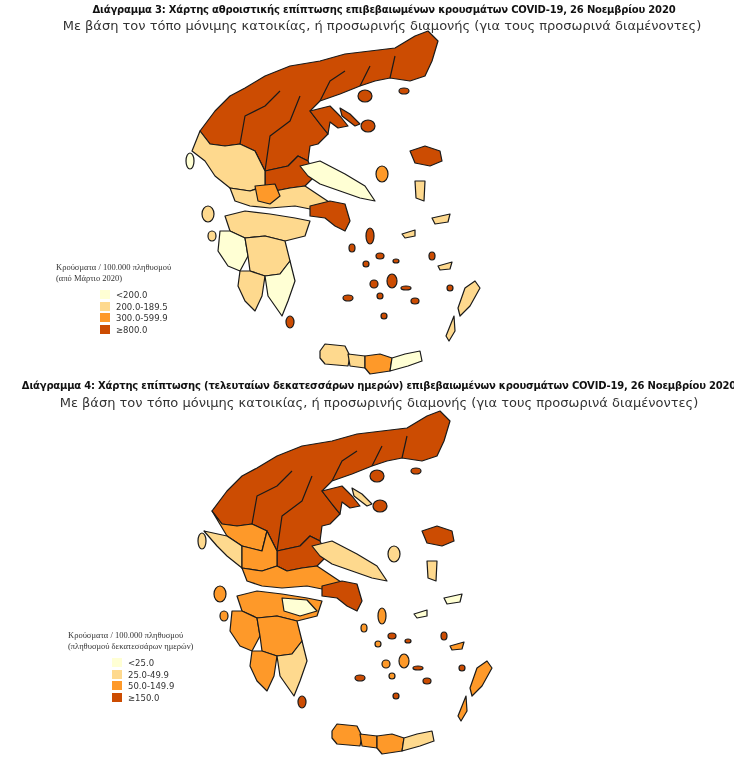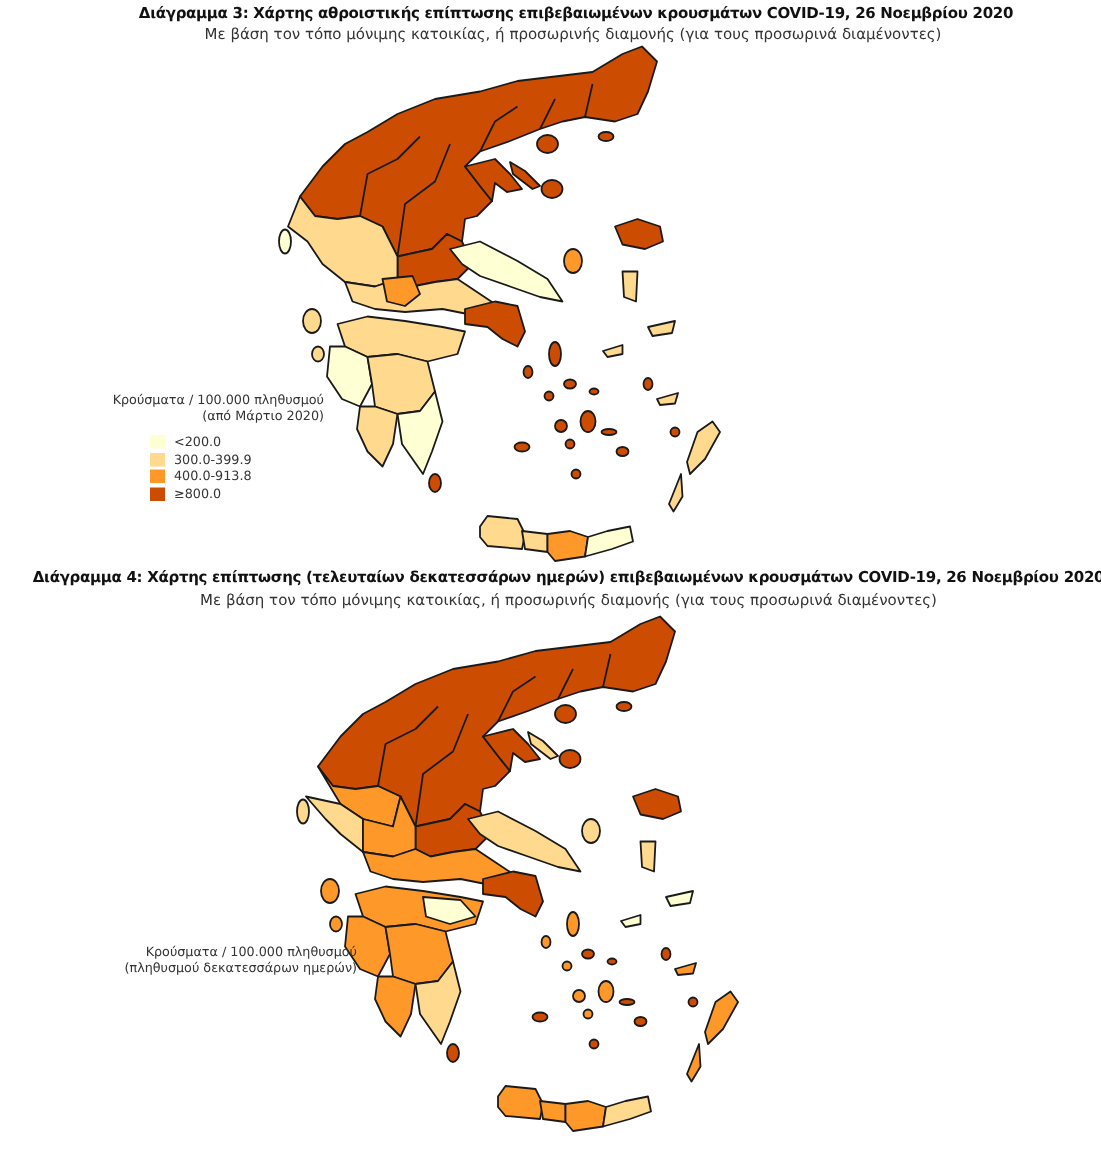--- a/index.html
+++ b/index.html
@@ -1,34 +1,34 @@
 <!DOCTYPE html>
 <html><head>
 <meta charset="utf-8">
 <style>
   html,body{margin:0;padding:0;background:#ffffff;}
   body{width:734px;height:766px;position:relative;overflow:hidden;font-family:"DejaVu Sans",sans-serif;color:#111;}
   .fig{position:absolute;left:0;width:734px;}
   .fig1{top:0;height:380px;}
   .fig2{top:376px;height:380px;margin-left:12px;}
   .title{position:absolute;left:0;right:0;text-align:center;font-weight:bold;font-size:10px;letter-spacing:-0.2px;white-space:nowrap;}
-  .subtitle{position:absolute;left:0;right:0;text-align:center;font-size:10px;color:#333;white-space:nowrap;}
+  .subtitle{position:absolute;left:0;right:0;text-align:center;font-size:13px;color:#333;white-space:nowrap;}
   .fig1 .title{top:4px;padding-left:34px;}
   .fig1 .subtitle{top:18px;padding-left:30px;}
   .fig2 .title{top:4px;padding-left:0px;}
   .fig2 .subtitle{top:19px;padding-left:0px;}
   .map{position:absolute;}
   .fig1 .map{left:170px;top:26px;width:360px;height:345px;}
   .fig2 .map{left:170px;top:30px;width:360px;height:345px;}
   .map svg{width:100%;height:100%;overflow:visible;}
   .map path, .map polygon, .map ellipse{stroke:#1a1a1a;stroke-width:1.2;stroke-linejoin:round;}
   .legend{position:absolute;font-size:8.5px;color:#333;}
   .fig1 .legend{left:56px;top:262px;width:160px;}
   .fig2 .legend{left:56px;top:254px;width:170px;}
-  .legend-title{text-align:right;line-height:11px;}
+  .legend-title{text-align:left;line-height:11px;font-family:Liberation Serif, serif;}
   .legend-items{margin-top:6px;margin-left:44px;}
   .legend-item{display:flex;align-items:flex-start;height:11.5px;}
   .swatch{width:10px;height:9px;margin-right:6px;display:inline-block;}
 </style>
 </head>
 <body>
 
 <div class="fig fig1">
   <div class="title">Διάγραμμα 3: Χάρτης αθροιστικής επίπτωσης επιβεβαιωμένων κρουσμάτων COVID-19, 26 Νοεμβρίου 2020</div>
   <div class="subtitle">Με βάση τον τόπο μόνιμης κατοικίας, ή προσωρινής διαμονής (για τους προσωρινά διαμένοντες)</div>
@@ -105,25 +105,25 @@
       <div>Κρούσματα / 100.000 πληθυσμού</div>
       <div>(από Μάρτιο 2020)</div>
     </div>
     <div class="legend-items">
       <div class="legend-item">
         <span class="swatch" style="background:#FFFFD4"></span>
         <span>&lt;200.0</span>
       </div>
       <div class="legend-item">
         <span class="swatch" style="background:#FED98E"></span>
-        <span>300.0-399.9</span>
+        <span>200.0-189.5</span>
       </div>
       <div class="legend-item">
         <span class="swatch" style="background:#FE9929"></span>
-        <span>400.0-913.8</span>
+        <span>300.0-599.9</span>
       </div>
       <div class="legend-item">
         <span class="swatch" style="background:#CC4C02"></span>
         <span>≥800.0</span>
       </div>
     </div>
   </div>
 </div>
 
 <div class="fig fig2">
@@ -183,14 +183,32 @@
       <path fill="#FE9929" d="M195,330 L210,328 L222,332 L220,345 L200,348 L195,342 Z"></path>
       <path fill="#FED98E" d="M222,332 L235,328 L250,325 L252,335 L238,340 L220,345 Z"></path>
     </svg>
   </div>
 
   <div class="legend">
     <div class="legend-title">
       <div>Κρούσματα / 100.000 πληθυσμού</div>
       <div>(πληθυσμού δεκατεσσάρων ημερών)</div>
     </div>
+    <div class="legend-items">
+      <div class="legend-item">
+        <span class="swatch" style="background:#FFFFD4"></span>
+        <span>&lt;25.0</span>
+      </div>
+      <div class="legend-item">
+        <span class="swatch" style="background:#FED98E"></span>
+        <span>25.0-49.9</span>
+      </div>
+      <div class="legend-item">
+        <span class="swatch" style="background:#FE9929"></span>
+        <span>50.0-149.9</span>
+      </div>
+      <div class="legend-item">
+        <span class="swatch" style="background:#CC4C02"></span>
+        <span>≥150.0</span>
+      </div>
+    </div>
   </div>
 </div>
 
 </body></html>

